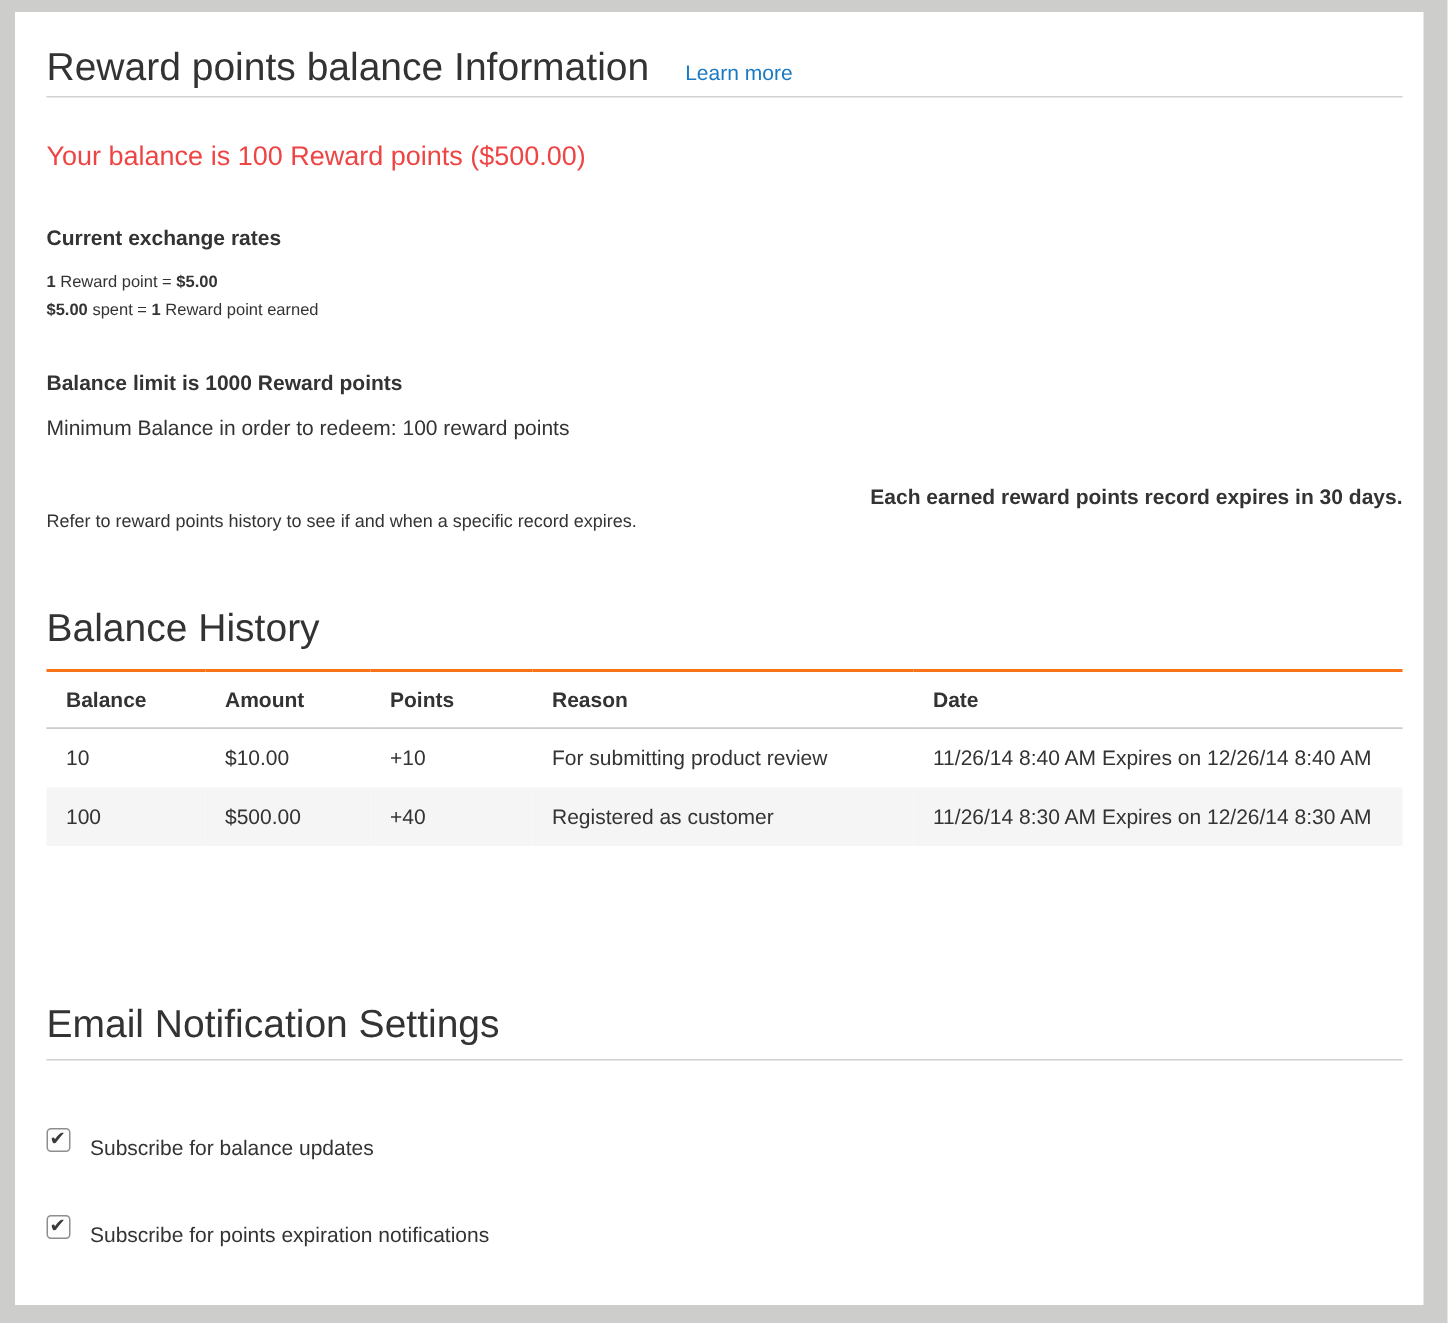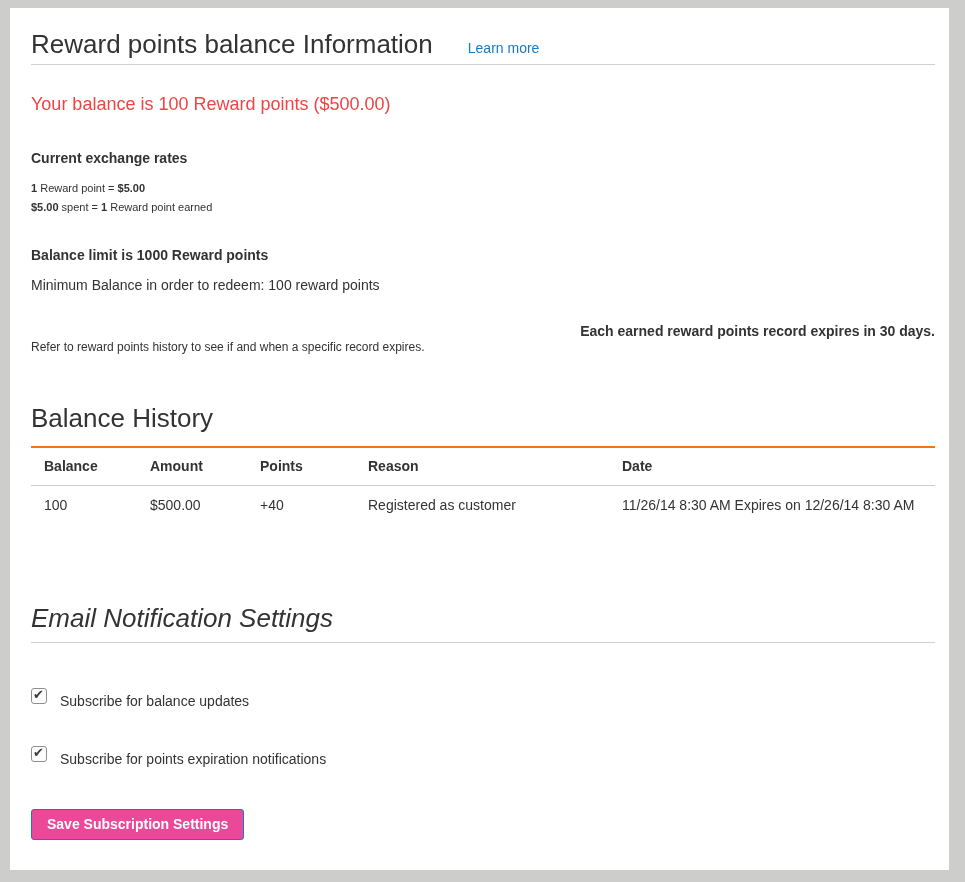--- a/index.html
+++ b/index.html
@@ -14,21 +14,21 @@
     position: absolute;
     left: 10px; top: 8px;
     width: 939px; height: 862px;
     background: #ffffff;
     padding: 0 14px 24px 21px;
     overflow: hidden;
   }
   .title-row {
     display: flex;
     align-items: baseline;
-    gap: 35px;
+    gap: 24px;
     padding-top: 17px;
     padding-bottom: 0;
     height: 56px;
   }
   h1.page-title {
     font-size: 26px;
     font-weight: 300;
     color: #333333;
     line-height: 38px;
     letter-spacing: 0;
@@ -91,21 +91,21 @@
     text-align: left;
     padding: 12px 10px 12px 13px;
     line-height: 15px;
   }
   table.history-table tbody tr:nth-child(even) { background: #f5f5f5; }
   col.c1 { width: 106px; }
   col.c2 { width: 110px; }
   col.c3 { width: 108px; }
   col.c4 { width: 254px; }
 
-  .email-title { margin-top: 80px; font-style: italic; }
+  .email-title { margin-top: 105px; }
   .email-divider { margin-top: 10px; }
 
   .checkbox-row {
     display: flex;
     align-items: center;
     gap: 13px;
     cursor: pointer;
   }
   .checkbox-row.first  { margin-top: 39px; }
   .checkbox-row.second { margin-top: 31px; }
@@ -181,20 +181,27 @@
       <tr>
         <th>Balance</th>
         <th>Amount</th>
         <th>Points</th>
         <th>Reason</th>
         <th>Date</th>
       </tr>
     </thead>
     <tbody>
       <tr>
+        <td>10</td>
+        <td>$10.00</td>
+        <td>+10</td>
+        <td>For submitting product review</td>
+        <td>11/26/14 8:40 AM Expires on 12/26/14 8:40 AM</td>
+      </tr>
+      <tr>
         <td>100</td>
         <td>$500.00</td>
         <td>+40</td>
         <td>Registered as customer</td>
         <td>11/26/14 8:30 AM Expires on 12/26/14 8:30 AM</td>
       </tr>
     </tbody>
   </table>
 
   <h2 class="section-title email-title">Email Notification Settings</h2>

